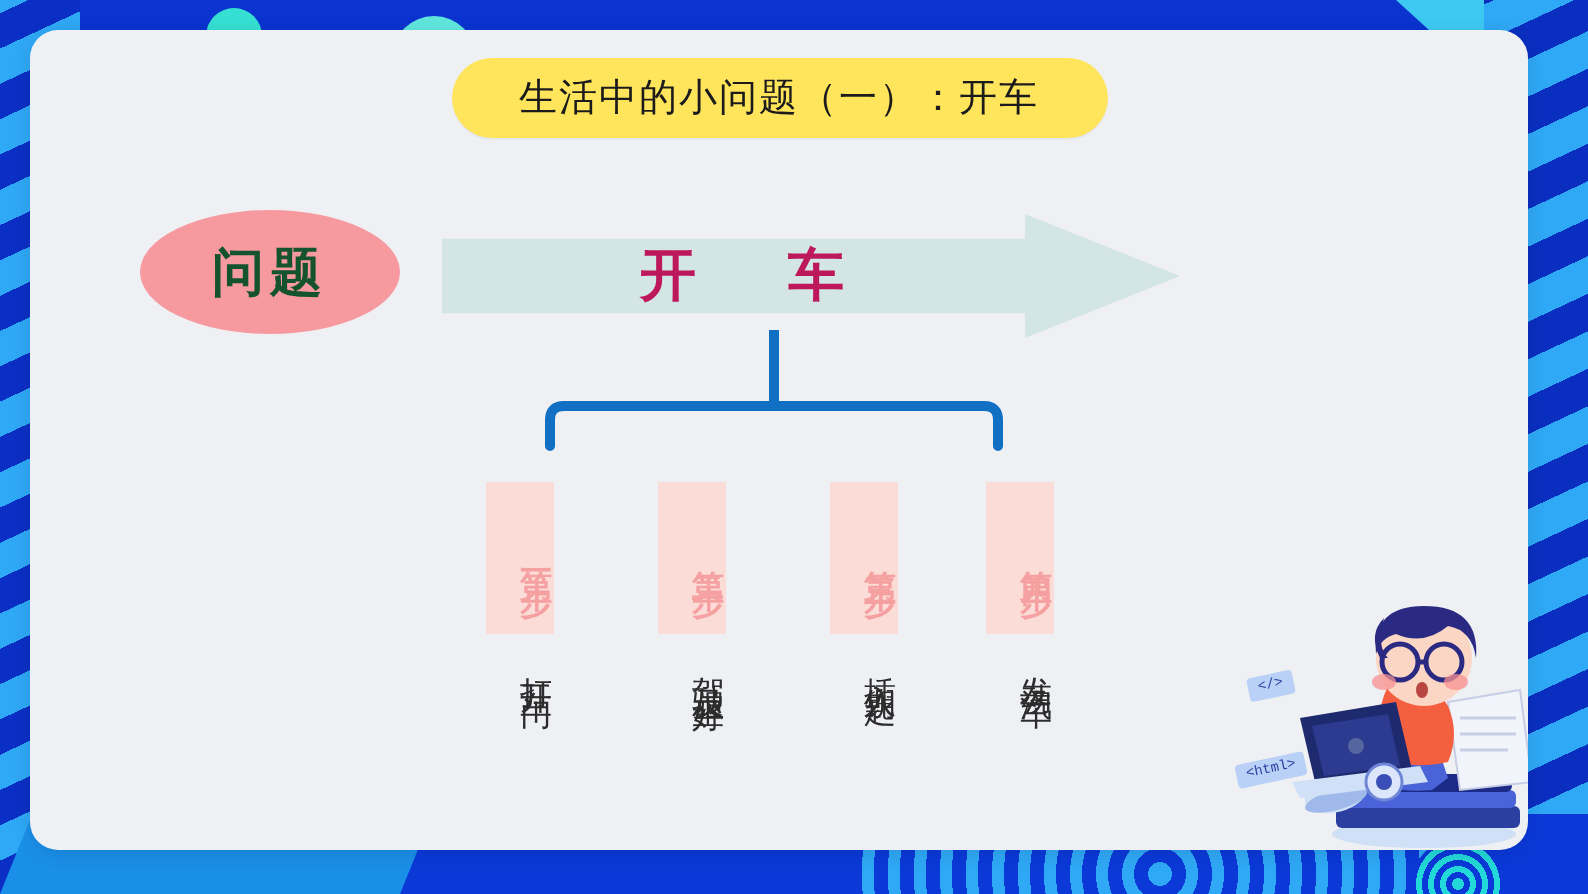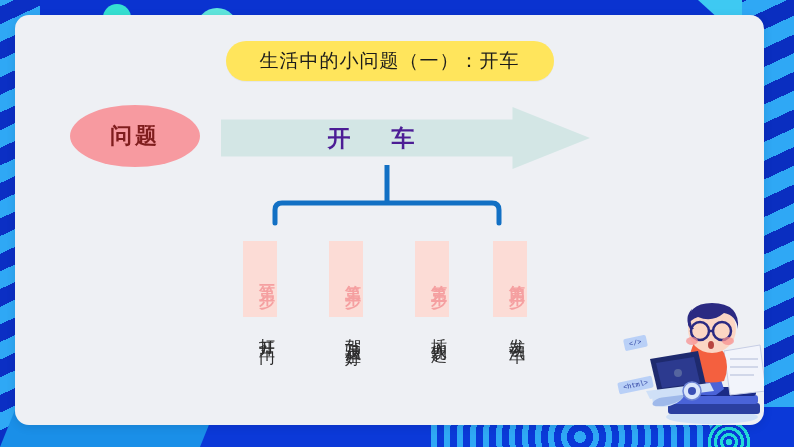--- a/index.html
+++ b/index.html
@@ -126,34 +126,33 @@
     background: #ffe martinez;
     background: #ffe55c;
     border-radius: 22px;
     padding: 7px 34px;
     font-size: 19px;
     color: #1b1b1b;
     font-family: "Liberation Serif", "DejaVu Serif", serif;
     letter-spacing: 1px;
     white-space: nowrap;
     box-shadow: 0 1px 0 rgba(0,0,0,0.04);
-    margin-top: 12px;
   }
 
   
   .ellipse {
     position: absolute;
     width: 130px; height: 62px;
     border-radius: 50%;
     background: #f79aa0;
     display: flex;
     align-items: center;
     justify-content: center;
-    color: #7f1d1d;
-    font-size: 22px;
+    color: #14532d;
+    font-size: 26px;
     font-weight: bold;
     font-family: "Liberation Serif", "DejaVu Serif", serif;
     letter-spacing: 3px;
   }
   .ellipse-left { left: 55px; top: 90px; }
   .ellipse-right { left: 592px; top: 90px; }
 
   
   .arrow-wrap {
     position: absolute;
@@ -165,22 +164,22 @@
     inset: 0;
     background: #d3e6e5;
     clip-path: polygon(0% 20%, 79% 20%, 79% 0%, 100% 50%, 79% 100%, 79% 80%, 0% 80%);
   }
   .arrow-label {
     position: absolute;
     left: 0; right: 60px; top: 0; bottom: 0;
     display: flex;
     align-items: center;
     justify-content: center;
-    color: #4c1d95;
-    font-size: 23px;
+    color: #be185d;
+    font-size: 28px;
     font-weight: bold;
     font-family: "Liberation Serif", "DejaVu Serif", serif;
     letter-spacing: 9px;
   }
 
   
   .bracket {
     position: absolute;
     left: 252px; top: 150px;
     width: 240px; height: 62px;

